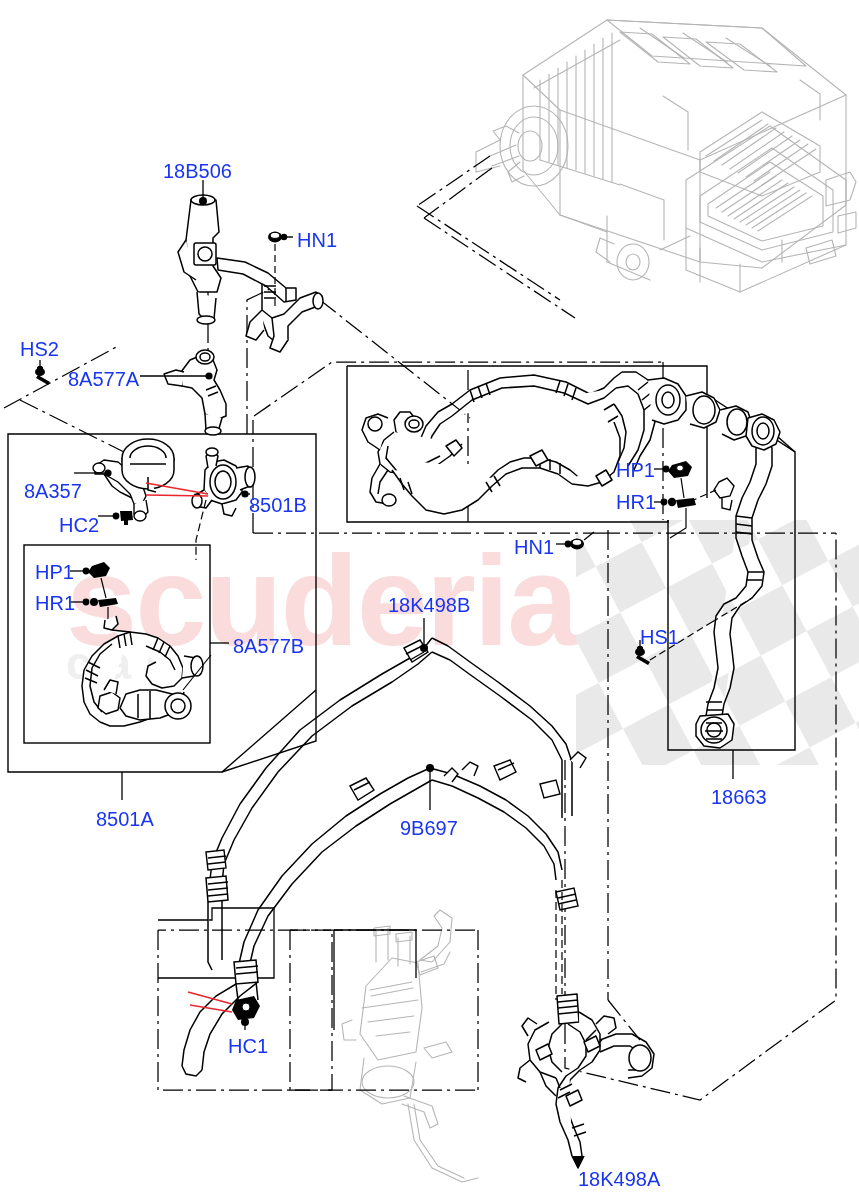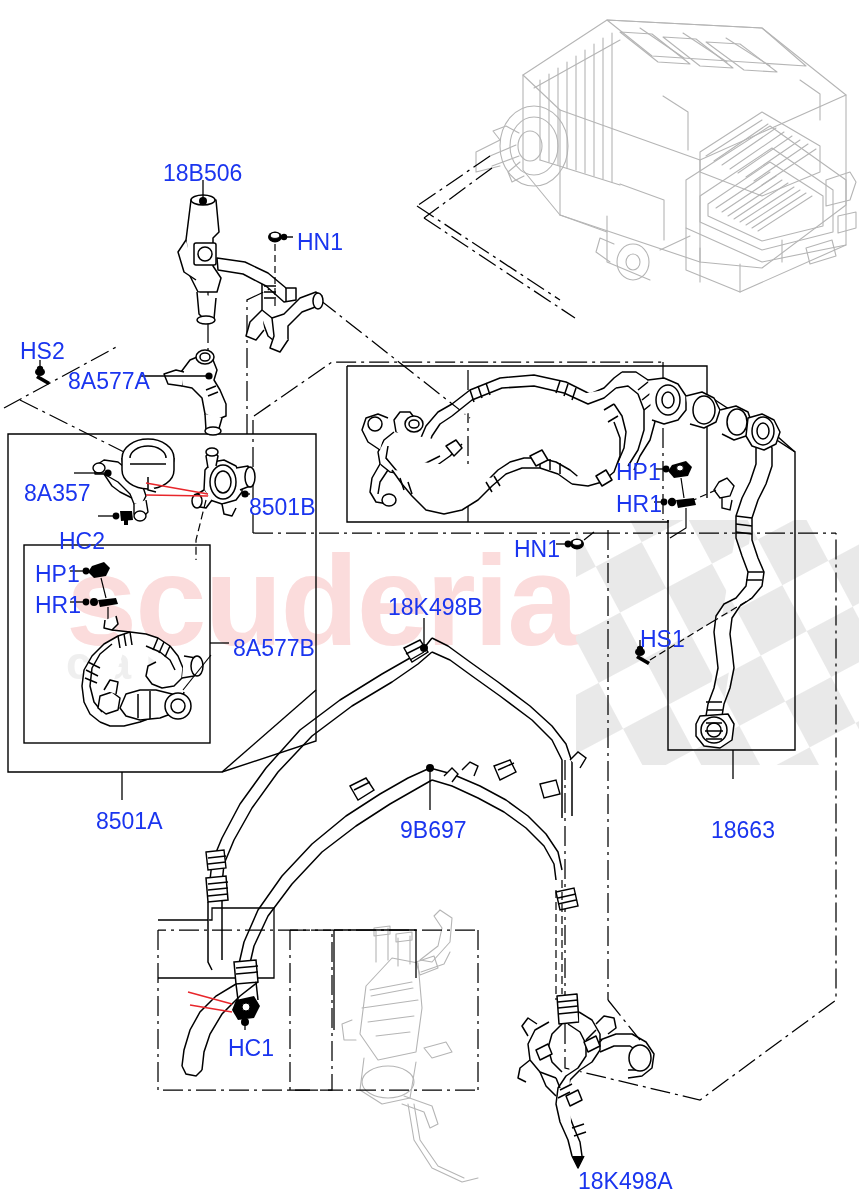--- a/index.html
+++ b/index.html
@@ -1,19 +1,19 @@
 <!DOCTYPE html>
 <html><head>
 <meta charset="utf-8">
 <style>
   html,body{margin:0;padding:0;background:#fff;}
   body{font-family:"Liberation Sans",sans-serif;}
   #page{position:relative;width:859px;height:1200px;background:#ffffff;overflow:hidden;}
   #svgroot{position:absolute;left:0;top:0;width:859px;height:1200px;}
-  .lbl{position:absolute;color:#1a35ef;font-family:"Liberation Sans",sans-serif;font-size:23px;font-weight:400;white-space:nowrap;letter-spacing:0px;}
+  .lbl{position:absolute;color:#1a35ef;font-family:"Liberation Sans",sans-serif;font-size:20px;font-weight:400;white-space:nowrap;letter-spacing:0px;}
   .wm-text{position:absolute;font-family:"Liberation Sans",sans-serif;font-weight:700;white-space:nowrap;pointer-events:none;}
   .wm-scuderia{color:#fbdcdc;font-size:128px;left:66px;top:527px;letter-spacing:-2px;}
   .wm-car{color:#efefef;font-size:46px;font-weight:700;left:66px;top:636px;letter-spacing:14px;}
   .wm-parts{color:#efefef;font-size:46px;font-weight:700;left:400px;top:636px;letter-spacing:14px;}
 </style>
 </head>
 <body>
 
 <div id="page">
 
@@ -566,28 +566,28 @@
     </g>
 
   </svg>
 
   <div class="lbl" style="left:163px;top:160px;">18B506</div>
   <div class="lbl" style="left:297px;top:229px;">HN1</div>
   <div class="lbl" style="left:20px;top:338px;">HS2</div>
   <div class="lbl" style="left:68px;top:368px;">8A577A</div>
   <div class="lbl" style="left:24px;top:480px;">8A357</div>
   <div class="lbl" style="left:249px;top:494px;">8501B</div>
-  <div class="lbl" style="left:59px;top:514px;margin-top:14px;">HC2</div>
+  <div class="lbl" style="left:59px;top:514px;">HC2</div>
   <div class="lbl" style="left:35px;top:561px;">HP1</div>
   <div class="lbl" style="left:35px;top:592px;">HR1</div>
   <div class="lbl" style="left:233px;top:635px;">8A577B</div>
   <div class="lbl" style="left:96px;top:808px;">8501A</div>
   <div class="lbl" style="left:616px;top:459px;">HP1</div>
   <div class="lbl" style="left:616px;top:491px;">HR1</div>
   <div class="lbl" style="left:514px;top:536px;">HN1</div>
   <div class="lbl" style="left:640px;top:626px;">HS1</div>
-  <div class="lbl" style="left:711px;top:786px;margin-top:31px;">18663</div>
+  <div class="lbl" style="left:711px;top:786px;">18663</div>
   <div class="lbl" style="left:388px;top:594px;">18K498B</div>
   <div class="lbl" style="left:400px;top:817px;">9B697</div>
   <div class="lbl" style="left:228px;top:1035px;">HC1</div>
   <div class="lbl" style="left:578px;top:1168px;">18K498A</div>
 
 </div>
 
 </body></html>

